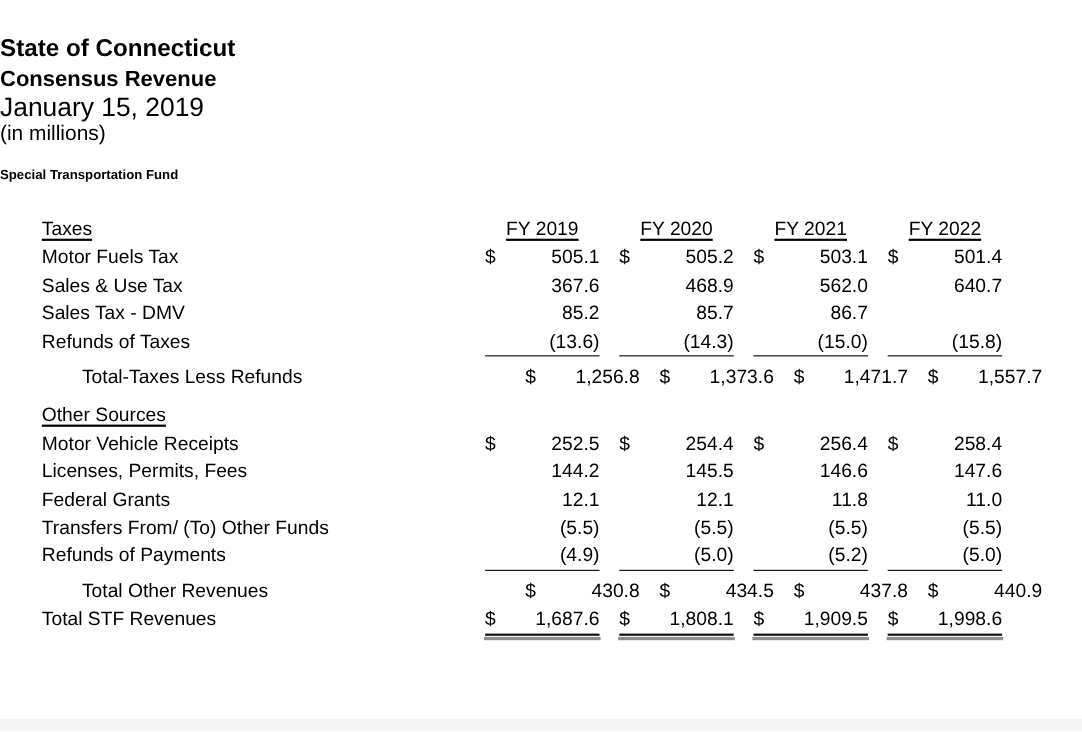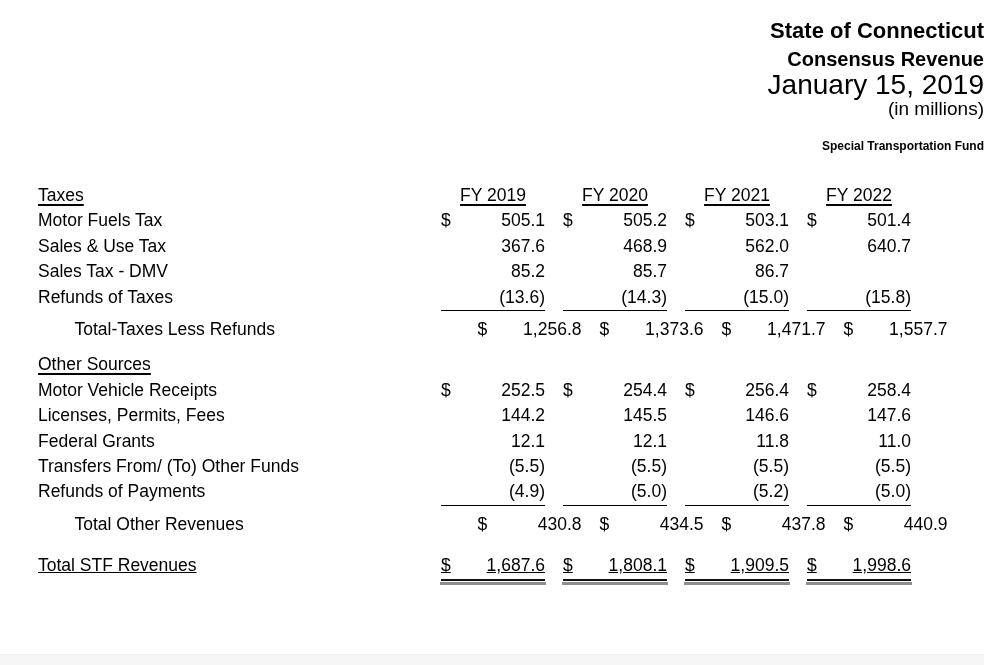--- a/index.html
+++ b/index.html
@@ -4,24 +4,24 @@
 <style>
   * { box-sizing: border-box; margin: 0; padding: 0; }
   html, body { width: 984px; height: 665px; }
   body {
     background: #ffffff;
     color: #000000;
     font-family: "Liberation Sans", sans-serif;
     position: relative;
     overflow: hidden;
   }
-  .head { text-align: right; padding-top: 16px; }
+  .head { text-align: left; padding-top: 29px; }
   .t-title    { font-size: 22px; font-weight: bold; line-height: 30px; }
   .t-subtitle { font-size: 20px; font-weight: bold; line-height: 26px; }
-  .t-date     { font-size: 28px; line-height: 25px; }
+  .t-date     { font-size: 24px; line-height: 25px; }
   .t-units    { font-size: 19px; line-height: 24px; }
   .t-fund     { font-size: 12px; font-weight: bold; line-height: 26px; margin-top: 12px; }
 
   .table { margin-top: 24px; padding-left: 38px; font-size: 17.5px; }
   .trow { display: flex; line-height: 25.4px; }
   .tlabel { width: 385px; white-space: nowrap; }
   .tcell {
     width: 104px;
     margin-left: 18px;
     display: flex;
@@ -31,21 +31,21 @@
   .tcell .val { margin-left: auto; }
   .chead { width: 104px; margin-left: 18px; text-align: center; }
   .u {
     text-decoration: underline;
     text-underline-offset: 3px;
     text-decoration-thickness: 1.5px;
   }
   .ul-row .tcell { border-bottom: 1.6px solid #000; }
   .total-row { margin-top: 6px; justify-content: center; }
   .section-gap { margin-top: 10px; }
-  .grand-row { margin-top: 16px; text-decoration: underline; }
+  .grand-row { margin-top: 0; }
   .grand-row .tcell { border-bottom: 2px solid #111; }
   .grand-row .tcell::after {
     content: "";
     position: absolute;
     left: -1px; right: -1px; bottom: -6.5px;
     height: 3.5px;
     background: #8e8e8e;
   }
   .bottom-strip {
     position: absolute;

